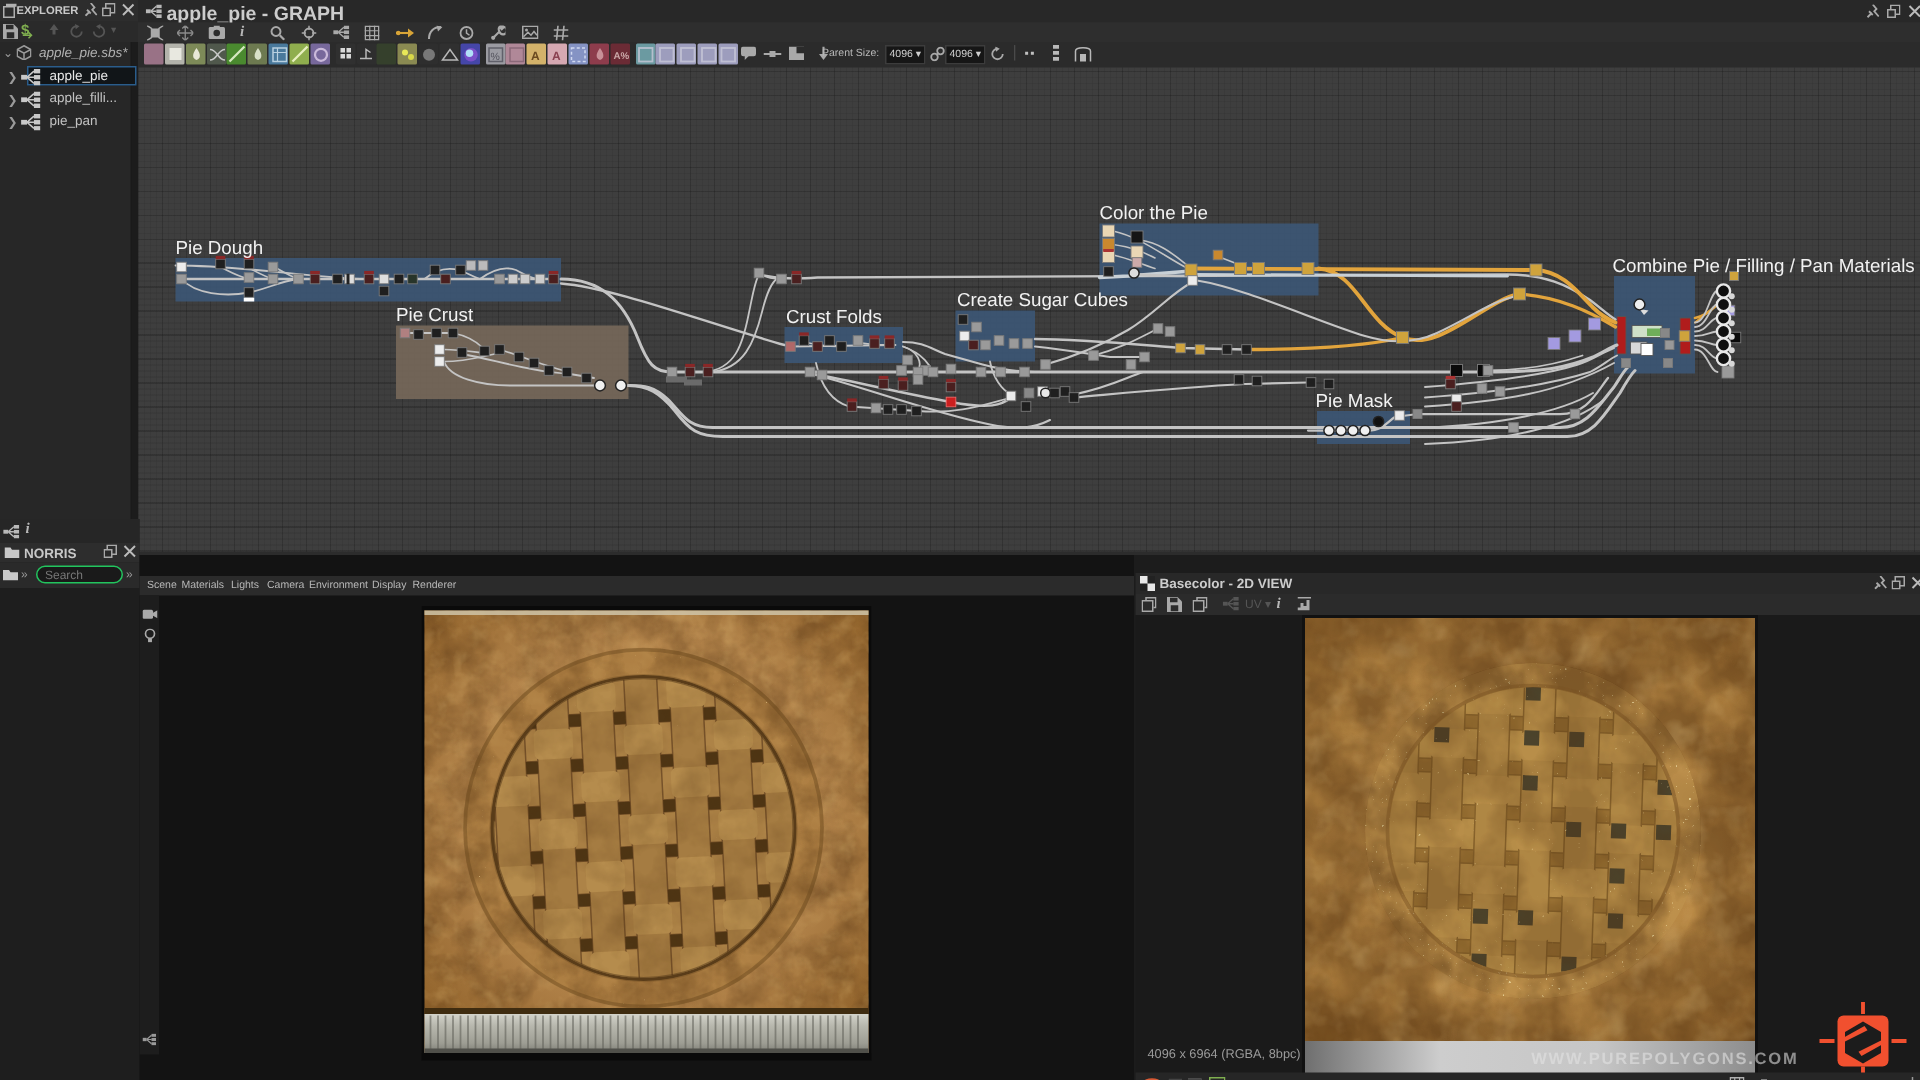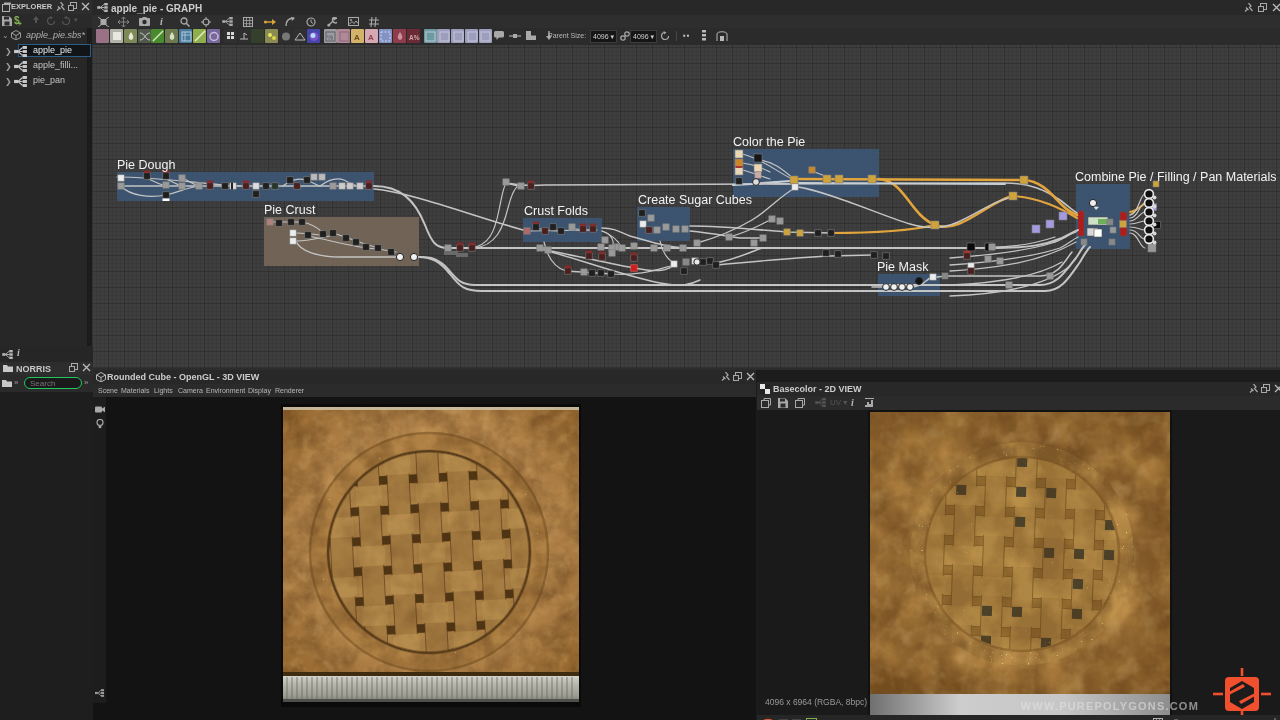--- a/index.html
+++ b/index.html
@@ -1,20 +1,20 @@
 <!DOCTYPE html>
 <html><head><meta charset="utf-8"><style>*{margin:0;padding:0;box-sizing:border-box;font-family:"Liberation Sans",sans-serif;}
 html,body{width:1280px;height:720px;overflow:hidden;background:#1c1c1c;}
 .abs{position:absolute;}
 #explorer{left:0;top:0;width:88px;height:346px;background:#272727;border-right:1px solid #1a1a1a;}
 #exp-head{left:0;top:0;width:92px;height:14px;background:#2d2d2d;color:#c8c8c8;font-size:7.5px;font-weight:bold;}
 #exp-tools{left:0;top:14px;width:92px;height:14px;background:#2a2a2a;}
 .tree-row{position:absolute;left:0;width:92px;height:13px;color:#c2c2c2;font-size:9px;line-height:13px;}
 #graph{left:92px;top:0;width:1188px;height:370px;background:#2c2c2c;}
-#graph-title{left:0;top:0;width:1188px;height:15px;background:#282828;color:#cccccc;font-size:10px;font-weight:bold;line-height:15px;}
+#graph-title{left:0;top:0;width:1188px;height:15px;background:#282828;color:#cccccc;font-size:13px;font-weight:bold;line-height:15px;}
 #graph-tools{left:0;top:15px;width:1188px;height:13px;background:#2e2e2e;}
 #graph-palette{left:0;top:28px;width:1188px;height:17px;background:#2b2b2b;}
 #canvas{left:0;top:45px;width:1188px;height:323px;background:
  repeating-linear-gradient(0deg,rgba(0,0,0,0.13) 0 1px,transparent 1px 16px),
  repeating-linear-gradient(90deg,rgba(0,0,0,0.13) 0 1px,transparent 1px 16px),
  repeating-linear-gradient(0deg,rgba(0,0,0,0.06) 0 1px,transparent 1px 4px),
  repeating-linear-gradient(90deg,rgba(0,0,0,0.06) 0 1px,transparent 1px 4px),
  #3e3e3e;}
 .pal{position:absolute;top:1px;width:13px;height:14px;border-radius:1px;}
 #bl{left:0;top:346px;width:93px;height:374px;background:#1e1e1e;}
@@ -629,37 +629,20 @@
   <div id="lib-tools" class="abs">
         <svg style="position:absolute;left:2px;top:4px" width="10" height="8" viewBox="0 0 10 8">
           <path d="M0 1 H4 L5 2.5 H10 V8 H0 Z" fill="#c8c8c8"></path>
         </svg>
         <span style="position:absolute;left:14px;top:3px;color:#999;font-size:8px;">»</span>
         <span style="position:absolute;left:24px;top:2px;width:58px;height:12px;background:#1a1a1a;border:1px solid #22c55e;border-radius:6px;color:#777;font-size:8px;line-height:12px;padding-left:5px;">Search</span>
         <span style="position:absolute;left:84px;top:3px;color:#999;font-size:8px;">»</span>
       </div>
 </div>
 <div id="v3d" class="abs">
-  <div id="v3d-title" class="abs">
-        <svg style="position:absolute;left:3px;top:2px" width="10" height="10" viewBox="0 0 10 10">
-          <path d="M5 0.5 L9.5 3 V7.5 L5 10 L0.5 7.5 V3 Z" fill="none" stroke="#b8b8b8"></path>
-          <path d="M0.5 3 L5 5.5 L9.5 3 M5 5.5 V10" stroke="#b8b8b8" fill="none"></path>
-        </svg>
-        <svg style="position:absolute;left:628px;top:2px" width="9" height="9" viewBox="0 0 9 9">
-          <path d="M4.5 0 L7 3 L5.5 4.5 L8.5 8 M1 8.5 L4 5.5 M2 4.5 L4.5 7" stroke="#a9a9a9" fill="none" stroke-width="1.2"></path>
-        </svg>
-        <svg style="position:absolute;left:640px;top:2px" width="9" height="9" viewBox="0 0 9 9">
-          <rect x="2.5" y="0.5" width="6" height="6" fill="none" stroke="#a9a9a9"></rect>
-          <rect x="0.5" y="3.5" width="5" height="5" fill="#2b2b2b" stroke="#a9a9a9"></rect>
-        </svg>
-        <svg style="position:absolute;left:653px;top:2px" width="9" height="9" viewBox="0 0 9 9">
-          <path d="M1 1 L8 8 M8 1 L1 8" stroke="#bbb" stroke-width="1.3"></path>
-        </svg>
-        <span style="position:absolute;left:14px">Rounded Cube - OpenGL - 3D VIEW</span>
-      </div>
   <div id="v3d-menu" class="abs">
         <span style="position:absolute;left:5px">Scene</span>
         <span style="position:absolute;left:28px">Materials</span>
         <span style="position:absolute;left:61px">Lights</span>
         <span style="position:absolute;left:85px">Camera</span>
         <span style="position:absolute;left:113px">Environment</span>
         <span style="position:absolute;left:155px">Display</span>
         <span style="position:absolute;left:182px">Renderer</span>
       </div>
   <div id="v3d-side" class="abs">

